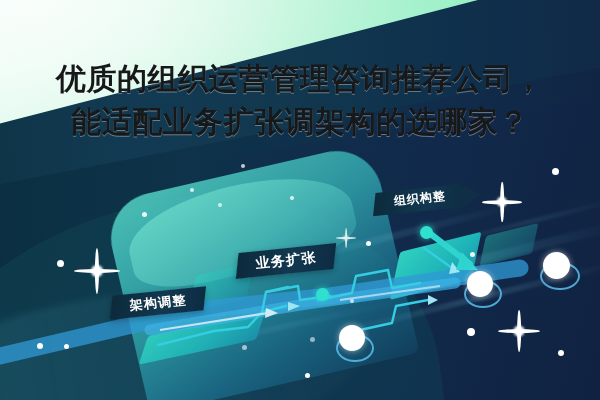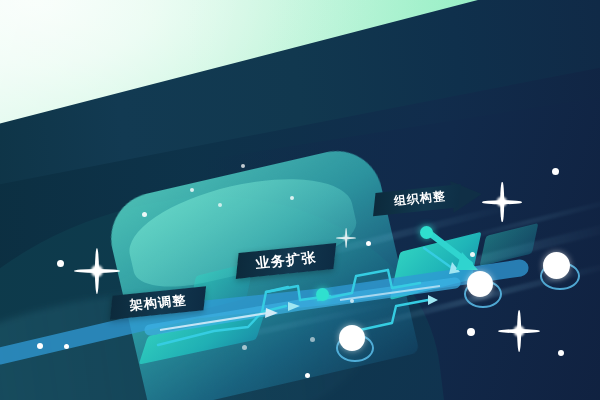--- a/index.html
+++ b/index.html
@@ -356,20 +356,22 @@
   <div class="dot" style="left:142px;top:212px;width:5px;height:5px;opacity:.9;"></div>
   <div class="dot" style="left:190px;top:188px;width:4px;height:4px;opacity:.8;"></div>
   <div class="dot" style="left:218px;top:203px;width:4px;height:4px;opacity:.7;"></div>
   <div class="dot" style="left:241px;top:164px;width:4px;height:4px;opacity:.75;"></div>
   <div class="dot" style="left:290px;top:196px;width:4px;height:4px;opacity:.8;"></div>
   <div class="dot" style="left:552px;top:168px;width:7px;height:7px;"></div>
   <div class="dot" style="left:366px;top:241px;width:5px;height:5px;"></div>
   <div class="dot" style="left:242px;top:345px;width:5px;height:5px;opacity:.6;"></div>
 
   <div class="title">
+    <span class="line">优质的组织运营管理咨询推荐公司，</span>
+    <span class="line">能适配业务扩张调架构的选哪家？</span>
   </div>
 
   <div class="tag tag-arch">
     <span>架构调整</span>
   </div>
 
   <div class="tag tag-biz">
     <span>业务扩张</span>
   </div>
 

